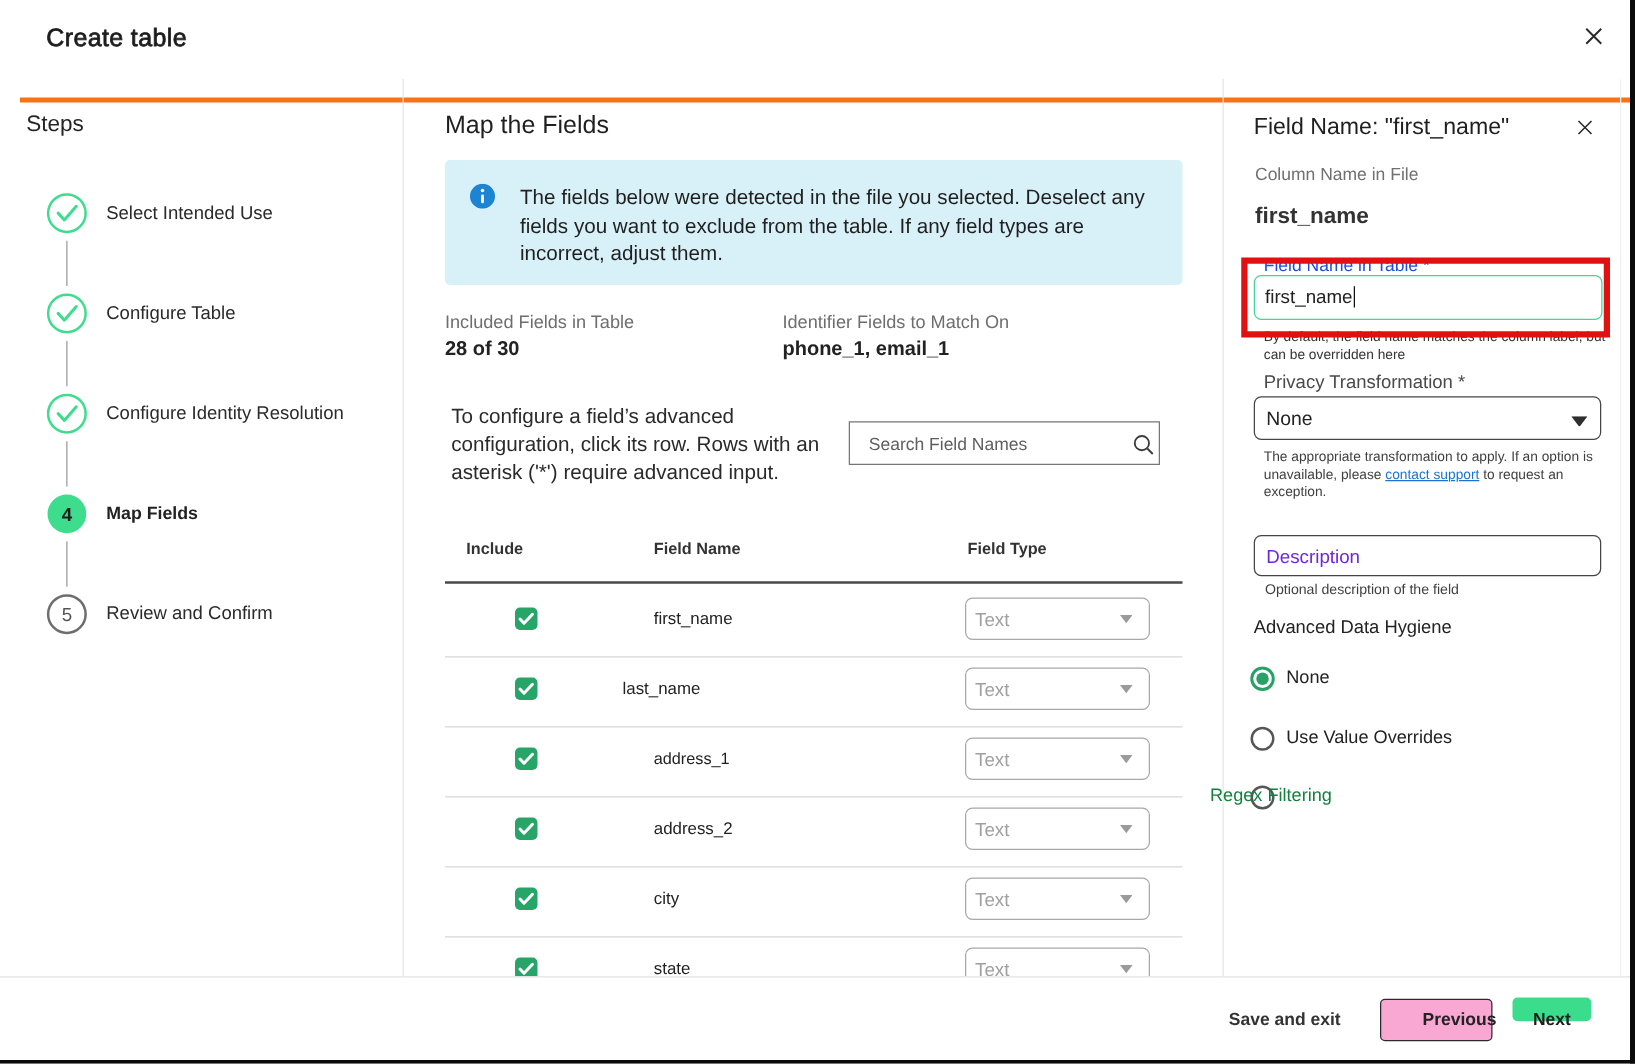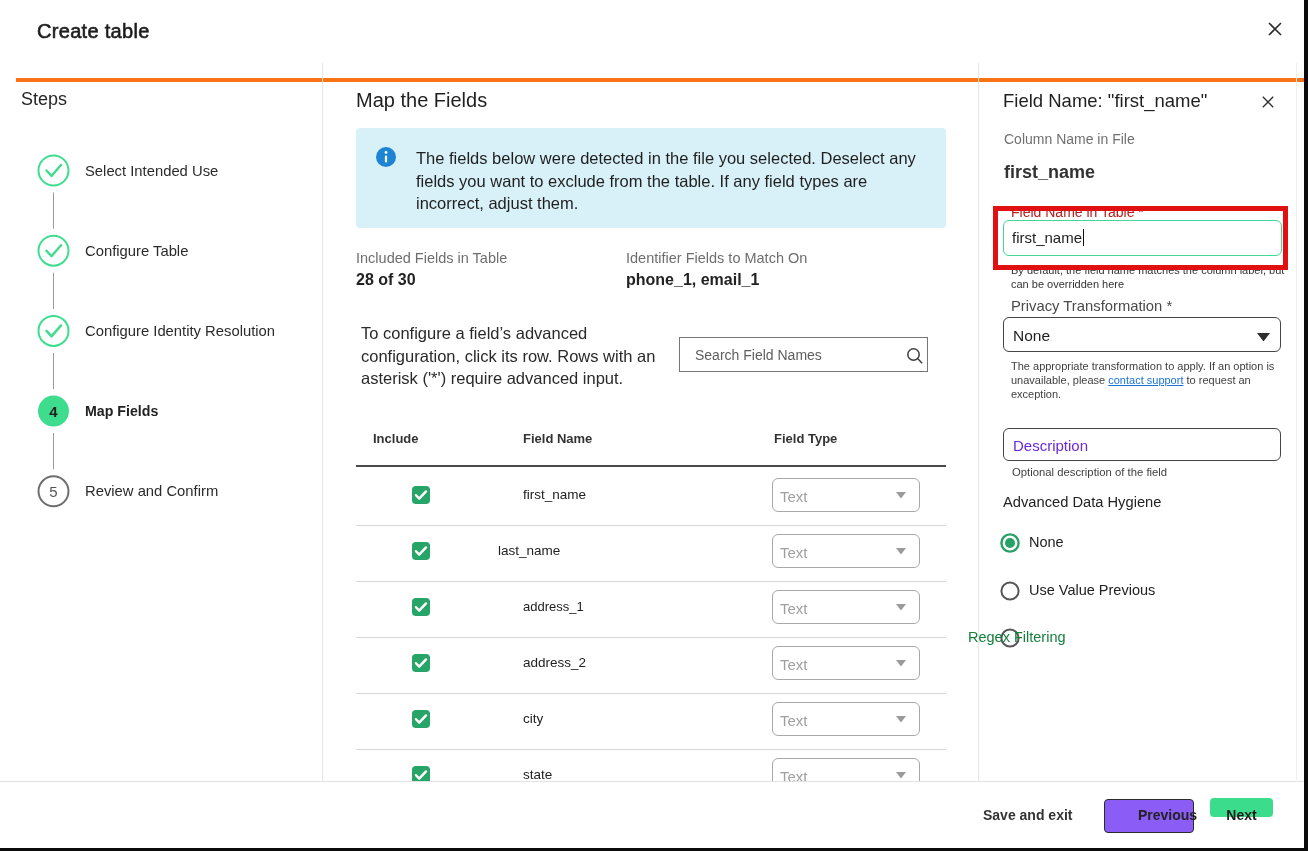--- a/index.html
+++ b/index.html
@@ -163,21 +163,21 @@
 <div class="abs" style="left:978px;top:63px;width:1px;height:720px;background:#e6e6e6;"></div>
 
 <div class="abs" style="left:1003px;top:90px;font-size:18.5px;color:#1f1f1f;">Field Name: "first_name"</div>
 <svg class="abs" style="left:1261.5px;top:96px;" width="12" height="12" viewBox="0 0 12 12">
   <path d="M0.8 0.8 L11.2 11.2 M11.2 0.8 L0.8 11.2" stroke="#2e2e2e" stroke-width="1.3"></path>
 </svg>
 
 <div class="abs" style="left:1004px;top:131px;font-size:14px;color:#707070;">Column Name in File</div>
 <div class="abs" style="left:1004px;top:162px;font-size:18px;font-weight:700;color:#333;">first_name</div>
 
-<div class="abs" style="left:1011px;top:204px;font-size:14px;color:#b91c1c;">Field Name in Table *</div>
+<div class="abs" style="left:1011px;top:204px;font-size:14px;color:#1d4ed8;">Field Name in Table *</div>
 <div class="abs" style="left:1003px;top:220px;width:279px;height:36px;border:1px solid #42d796;border-radius:6px;background:#fff;">
   <div class="abs" style="left:8px;top:8px;font-size:15px;color:#222;">first_name<span style="border-right:1.5px solid #111;margin-left:0.5px;"></span></div>
 </div>
 <div class="abs" style="left:1011px;top:263px;font-size:11px;color:#333;line-height:14px;white-space:nowrap;">By default, the field name matches the column label, but<br>can be overridden here</div>
 
 <div class="abs" style="left:1011px;top:298px;font-size:14.8px;color:#4a4a4a;">Privacy Transformation *</div>
 <div class="abs" style="left:1003px;top:317px;width:278px;height:35px;border:1px solid #454545;border-radius:6px;">
   <div class="abs" style="left:9px;top:9px;font-size:15.5px;color:#222;">None</div>
   <svg class="abs" style="left:253px;top:14.5px;" width="13" height="8.5" viewBox="0 0 13 8.5">
       <path d="M0 0 h13 l-6.5 8.5 z" fill="#2e2e2e"></path>
@@ -194,30 +194,30 @@
 
 <svg class="abs" style="left:1000px;top:533px;" width="20" height="20" viewBox="0 0 20 20">
   <circle cx="10" cy="10" r="8.6" fill="none" stroke="#27a166" stroke-width="2.4"></circle>
   <circle cx="10" cy="10" r="5" fill="#27a166"></circle>
 </svg>
 <div class="abs" style="left:1029px;top:534px;font-size:14.5px;color:#222;">None</div>
 
 <svg class="abs" style="left:1000px;top:581px;" width="20" height="20" viewBox="0 0 20 20">
   <circle cx="10" cy="10" r="8.6" fill="none" stroke="#565656" stroke-width="2"></circle>
 </svg>
-<div class="abs" style="left:1029px;top:582px;font-size:14.5px;color:#222;">Use Value Previous</div>
+<div class="abs" style="left:1029px;top:582px;font-size:14.5px;color:#222;">Use Value Overrides</div>
 
 <svg class="abs" style="left:1000px;top:628px;" width="20" height="20" viewBox="0 0 20 20">
   <circle cx="10" cy="10" r="8.6" fill="none" stroke="#565656" stroke-width="2"></circle>
 </svg>
 <div class="abs" style="left:968px;top:629px;font-size:14.5px;color:#15803d;">Regex Filtering</div>
 
 <div class="abs" style="left:0;top:781px;width:1308px;height:67px;background:#fff;border-top:1px solid #e2e2e2;"></div>
 <div class="abs" style="left:983px;top:807px;font-size:14px;font-weight:700;color:#333;">Save and exit</div>
-<div class="abs" style="left:1104px;top:799px;width:90px;height:34px;border:1.5px solid #2b2b2b;border-radius:4px;background:#8b5cf6;text-align:center;padding-left:33px;">
+<div class="abs" style="left:1104px;top:799px;width:90px;height:34px;border:1.5px solid #2b2b2b;border-radius:4px;background:#f9a8d4;text-align:center;padding-left:33px;">
   <span style="font-size:14px;font-weight:700;color:#222;line-height:31px;">Previous</span>
 </div>
 <div class="abs" style="left:1210px;top:798px;width:63px;height:19px;border-radius:4px;background:#3cdc8d;text-align:center;">
   <span style="font-size:14px;font-weight:700;color:#1d1d1d;line-height:35px;">Next</span>
 </div>
 
 <div class="abs" style="left:993px;top:206px;width:295px;height:64px;border:5px solid #e11111;z-index:50;"></div>
 
 <div class="abs" style="left:1296px;top:63px;width:1px;height:719px;background:#f0f0f0;"></div>
 

